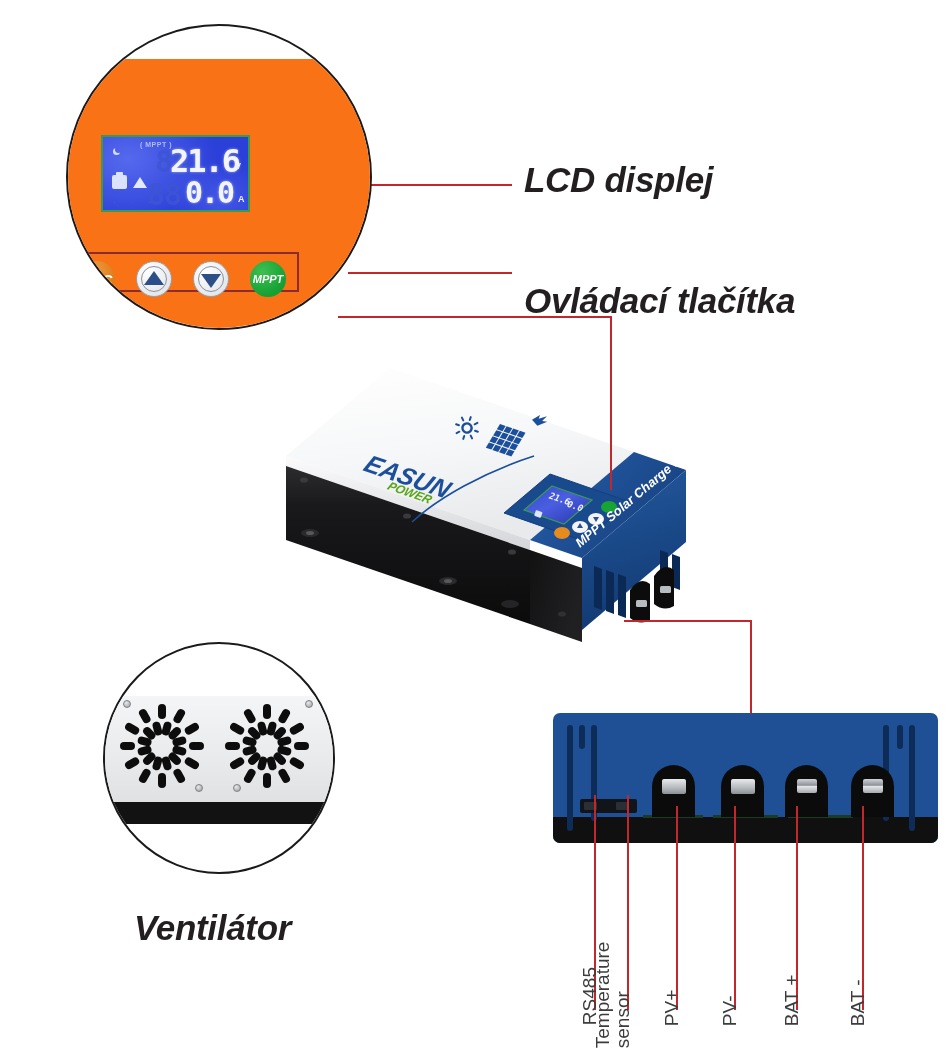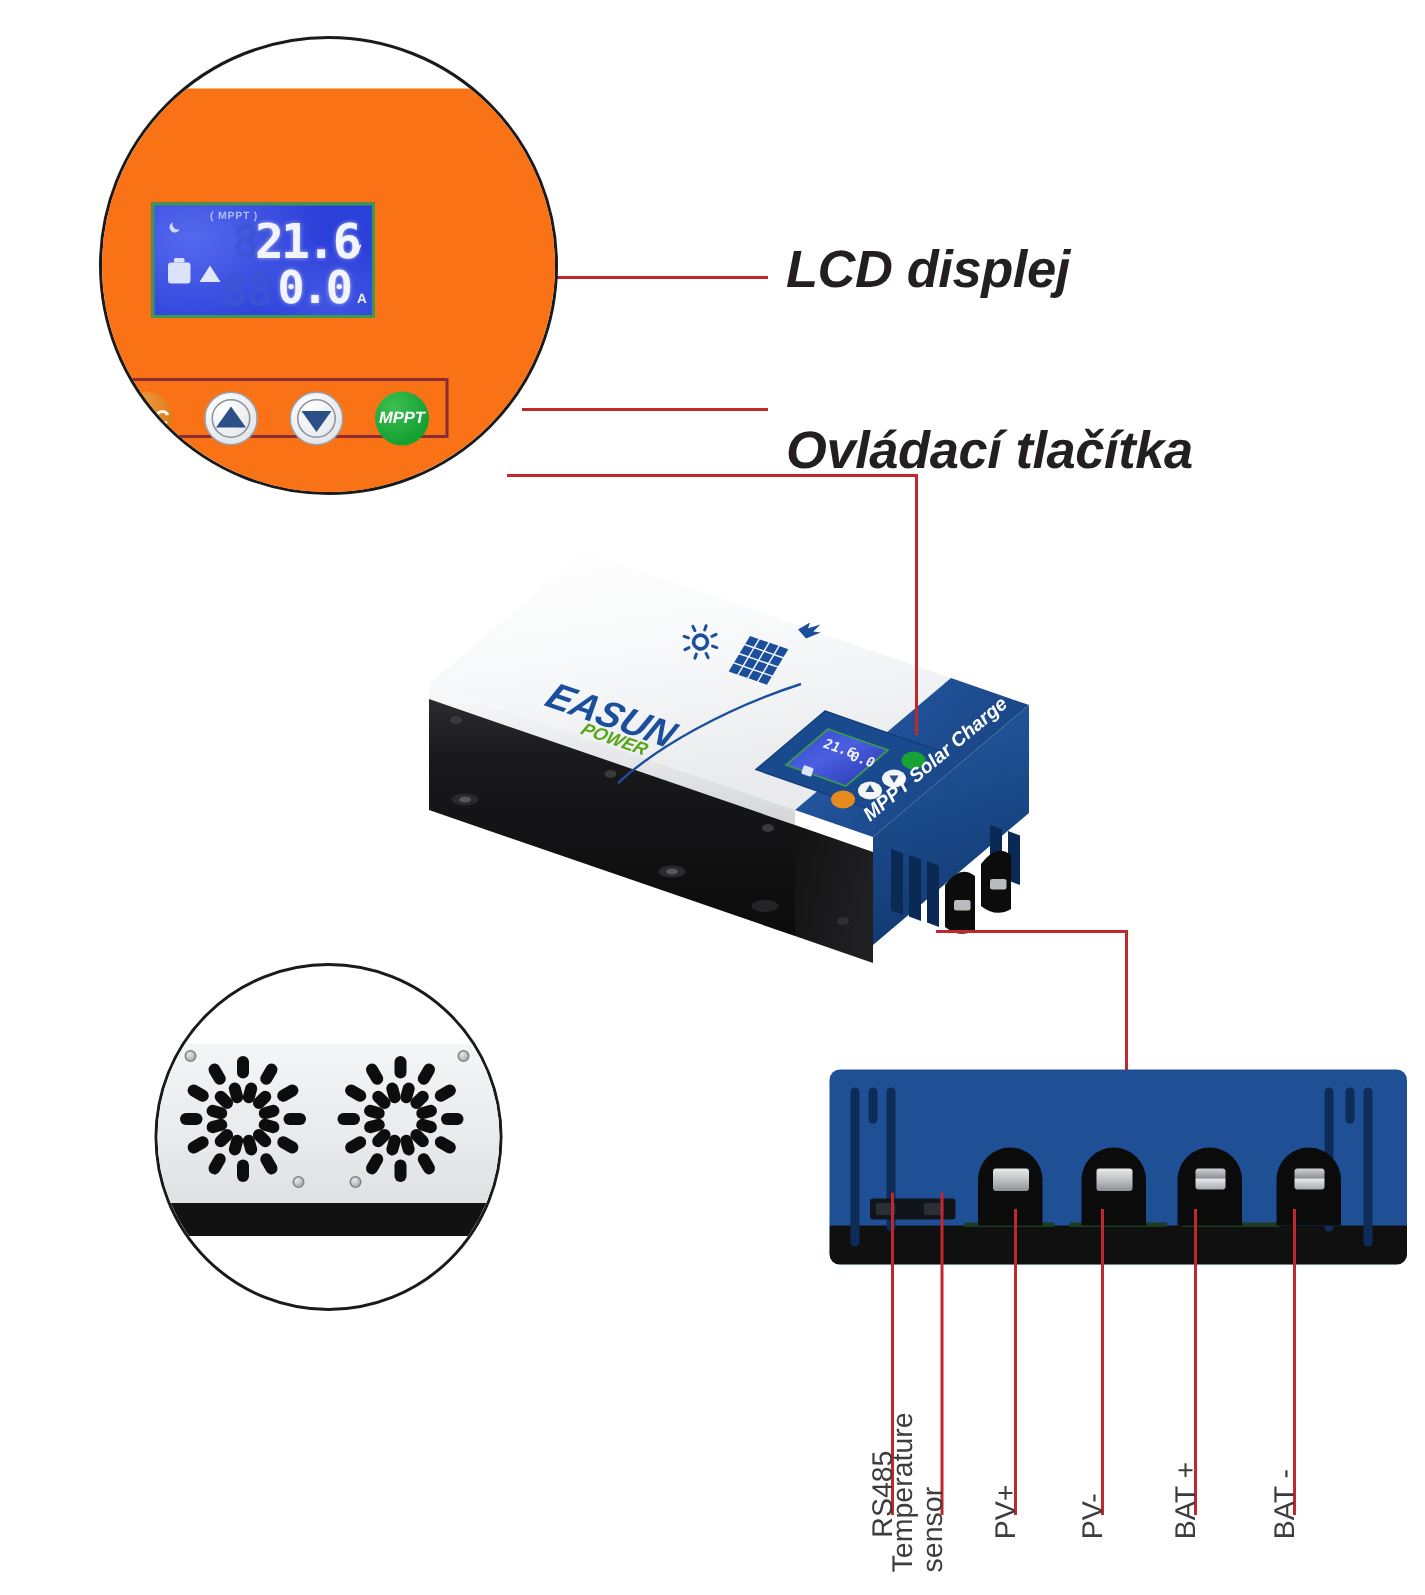--- a/index.html
+++ b/index.html
@@ -593,20 +593,21 @@
         <span class="key-glyph-down"></span>
       </div>
       <div class="keypad-btn" id="key-enter">
         <span>MPPT</span>
       </div>
     </div>
   </div>
 
   <div class="callout-label" id="label-lcd">LCD displej</div>
   <div class="callout-label" id="label-btns">Ovládací tlačítka</div>
+  <div class="callout-label" id="label-fan">Ventilátor</div>
 
   <div id="mag-fan">
     <div id="fan-plate"></div>
     <div id="fan-black-strip"></div>
 
     <svg class="fan-grille" id="fan-grille-left" viewBox="0 0 88 88">
       <g fill="#0d0d0d">
         <g transform="translate(44,44)">
           <g>
               <rect x="-4" y="-42" width="8" height="15" rx="4"></rect>

